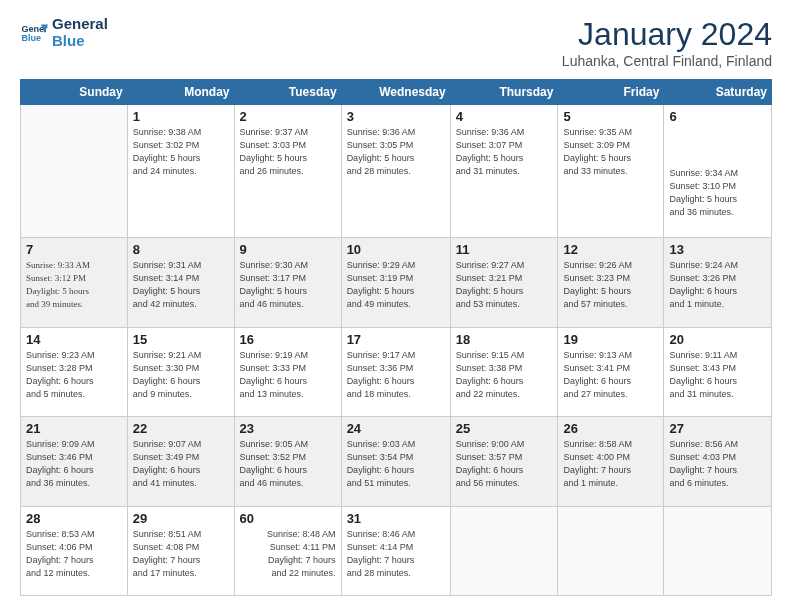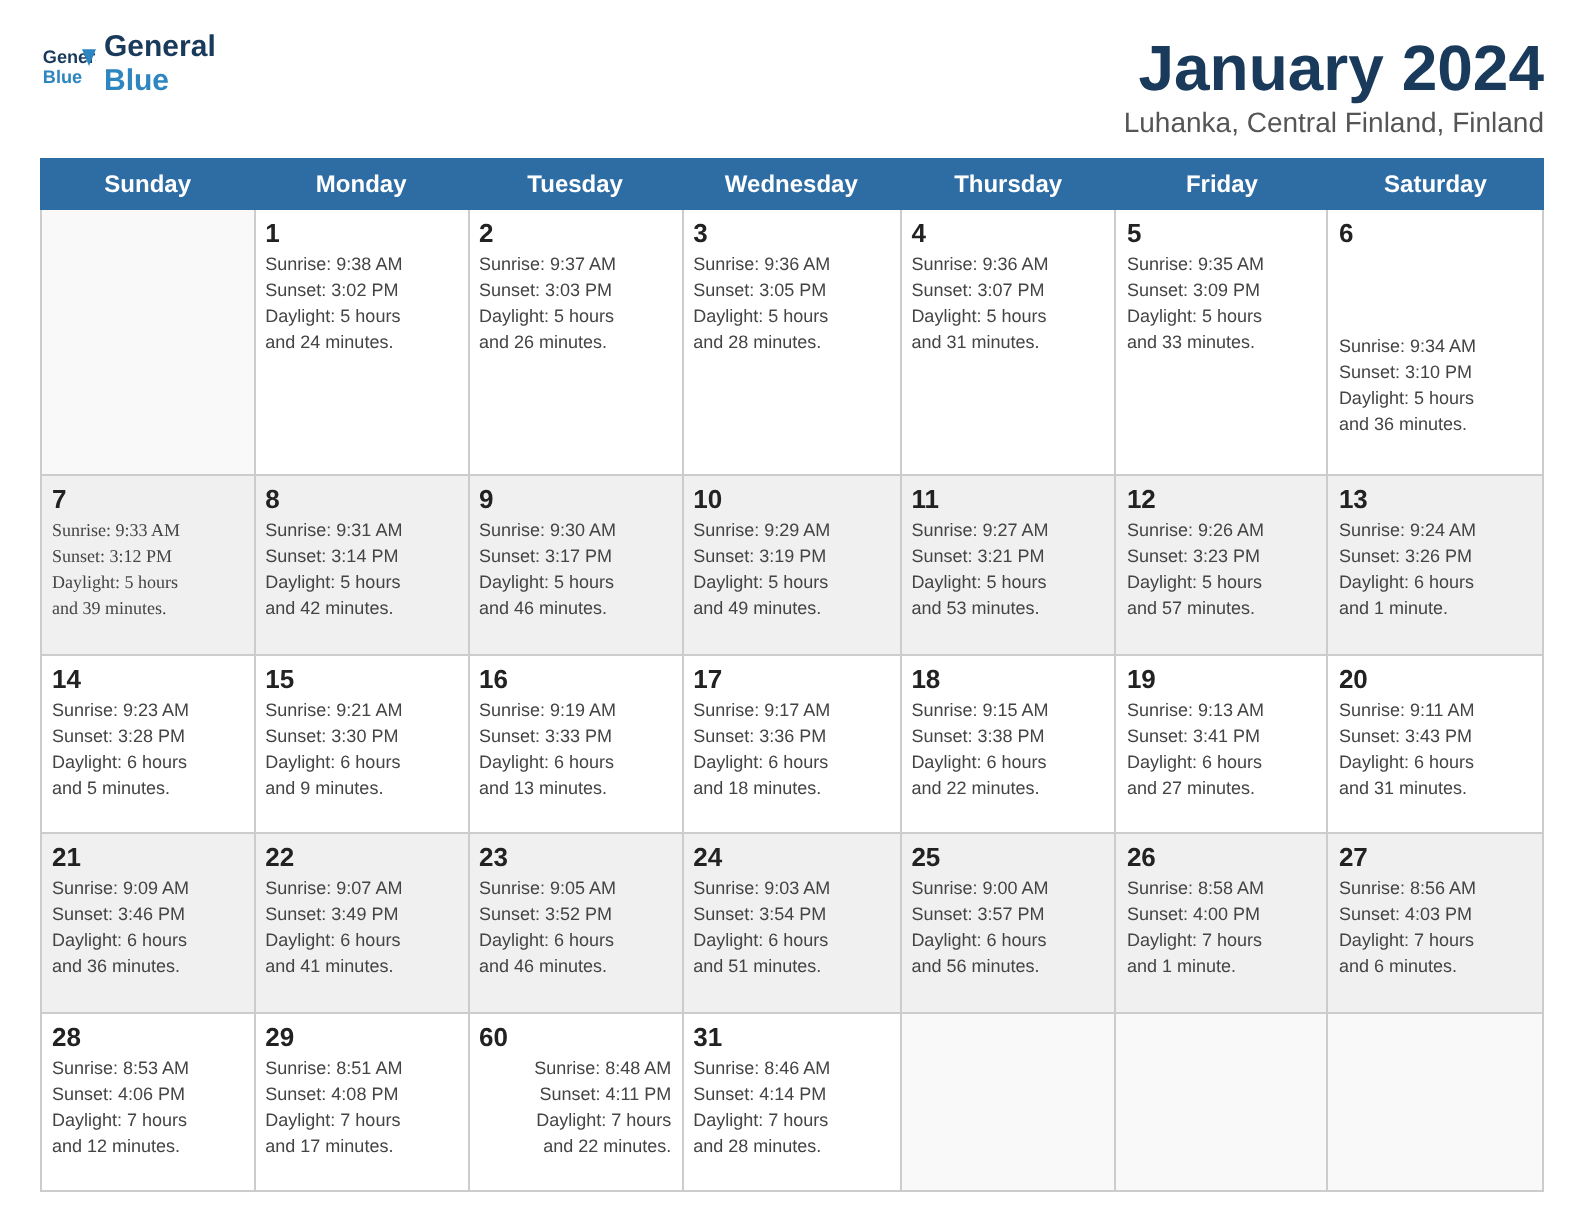--- a/index.html
+++ b/index.html
@@ -30,39 +30,39 @@
     .logo-icon {
       width: 28px;
       height: 28px;
       margin-right: 4px;
     }
     .title-area {
       text-align: right;
     }
     .month-title {
       font-size: 32px;
-      font-weight: bold;
+      font-weight: normal;
       color: #1a3a5c;
     }
     .subtitle {
       font-size: 14px;
       color: #555;
     }
     .calendar {
       border-collapse: collapse;
       width: 100%;
       flex: 1;
     }
     .calendar th {
       background: #2e6da4;
       color: #fff;
       font-size: 12px;
       font-weight: bold;
       padding: 5px 4px;
-      text-align: center;
+      text-align: right;
       border: 1px solid #2e6da4;
     }
     .calendar td {
       border: 1px solid #ccc;
       vertical-align: top;
       padding: 4px 5px;
       font-size: 9.5px;
       color: #333;
       width: 113px;
       height: 80px;

